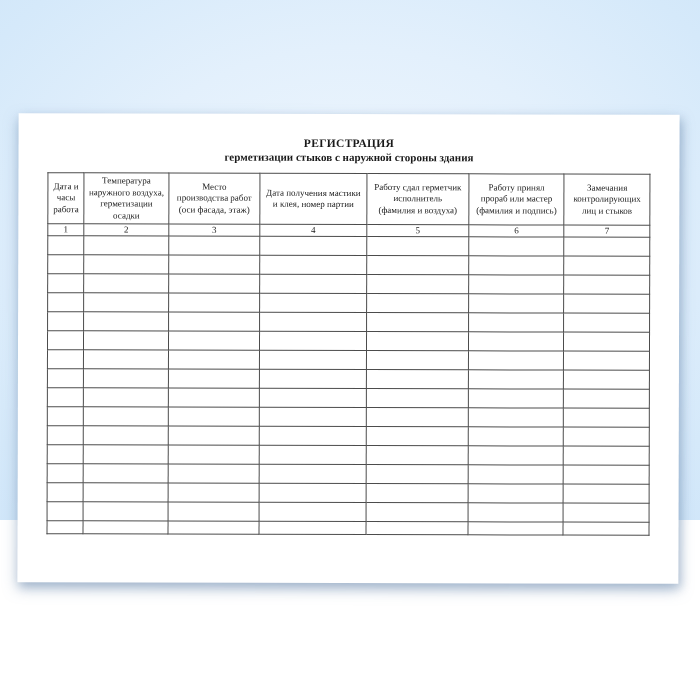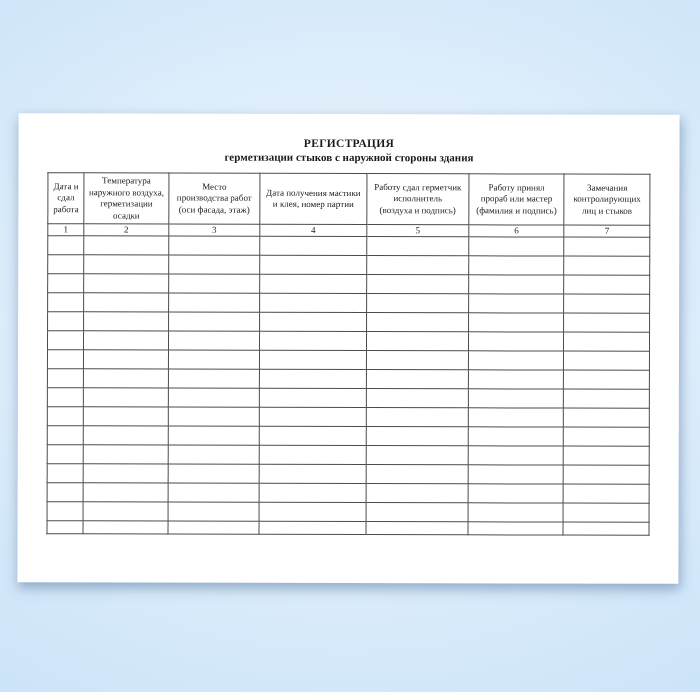--- a/index.html
+++ b/index.html
@@ -8,21 +8,21 @@
   }
   body {
     width: 700px;
     height: 700px;
     overflow: hidden;
     font-family: "Liberation Serif", "DejaVu Serif", serif;
   }
   .scene {
     position: relative;
     width: 700px;
-    height: 692px;
+    height: 520px;
     background:
       radial-gradient(ellipse 620px 480px at 50% 46%,
         #f0f7fe 0%, #e3f0fc 40%, #d5e9fa 70%, #cbe3f8 100%);
   }
   .page {
     position: absolute;
     left: 18px;
     top: 114px;
     width: 661px;
     height: 469px;
@@ -109,33 +109,33 @@
           <col class="c2">
           <col class="c3">
           <col class="c4">
         <col class="c5">
           <col class="c6">
           <col class="c7">
       </colgroup>
       <thead>
         <tr>
           <th class="hdr">Дата и
-сдал
+часы
 работа</th>
           <th class="hdr">Температура
 наружного воздуха,
 герметизации осадки</th>
           <th class="hdr">Место
 производства работ
 (оси фасада, этаж)</th>
           <th class="hdr">Дата получения мастики
 и клея, номер партии</th>
           <th class="hdr">Работу сдал герметчик
 исполнитель
-(воздуха и подпись)</th>
+(фамилия и воздуха)</th>
           <th class="hdr">Работу принял
 прораб или  мастер
 (фамилия и подпись)</th>
           <th class="hdr">Замечания
 контролирующих
 лиц и стыков</th>
         </tr>
         <tr>
           <td class="num">1</td>
           <td class="num">2</td>

